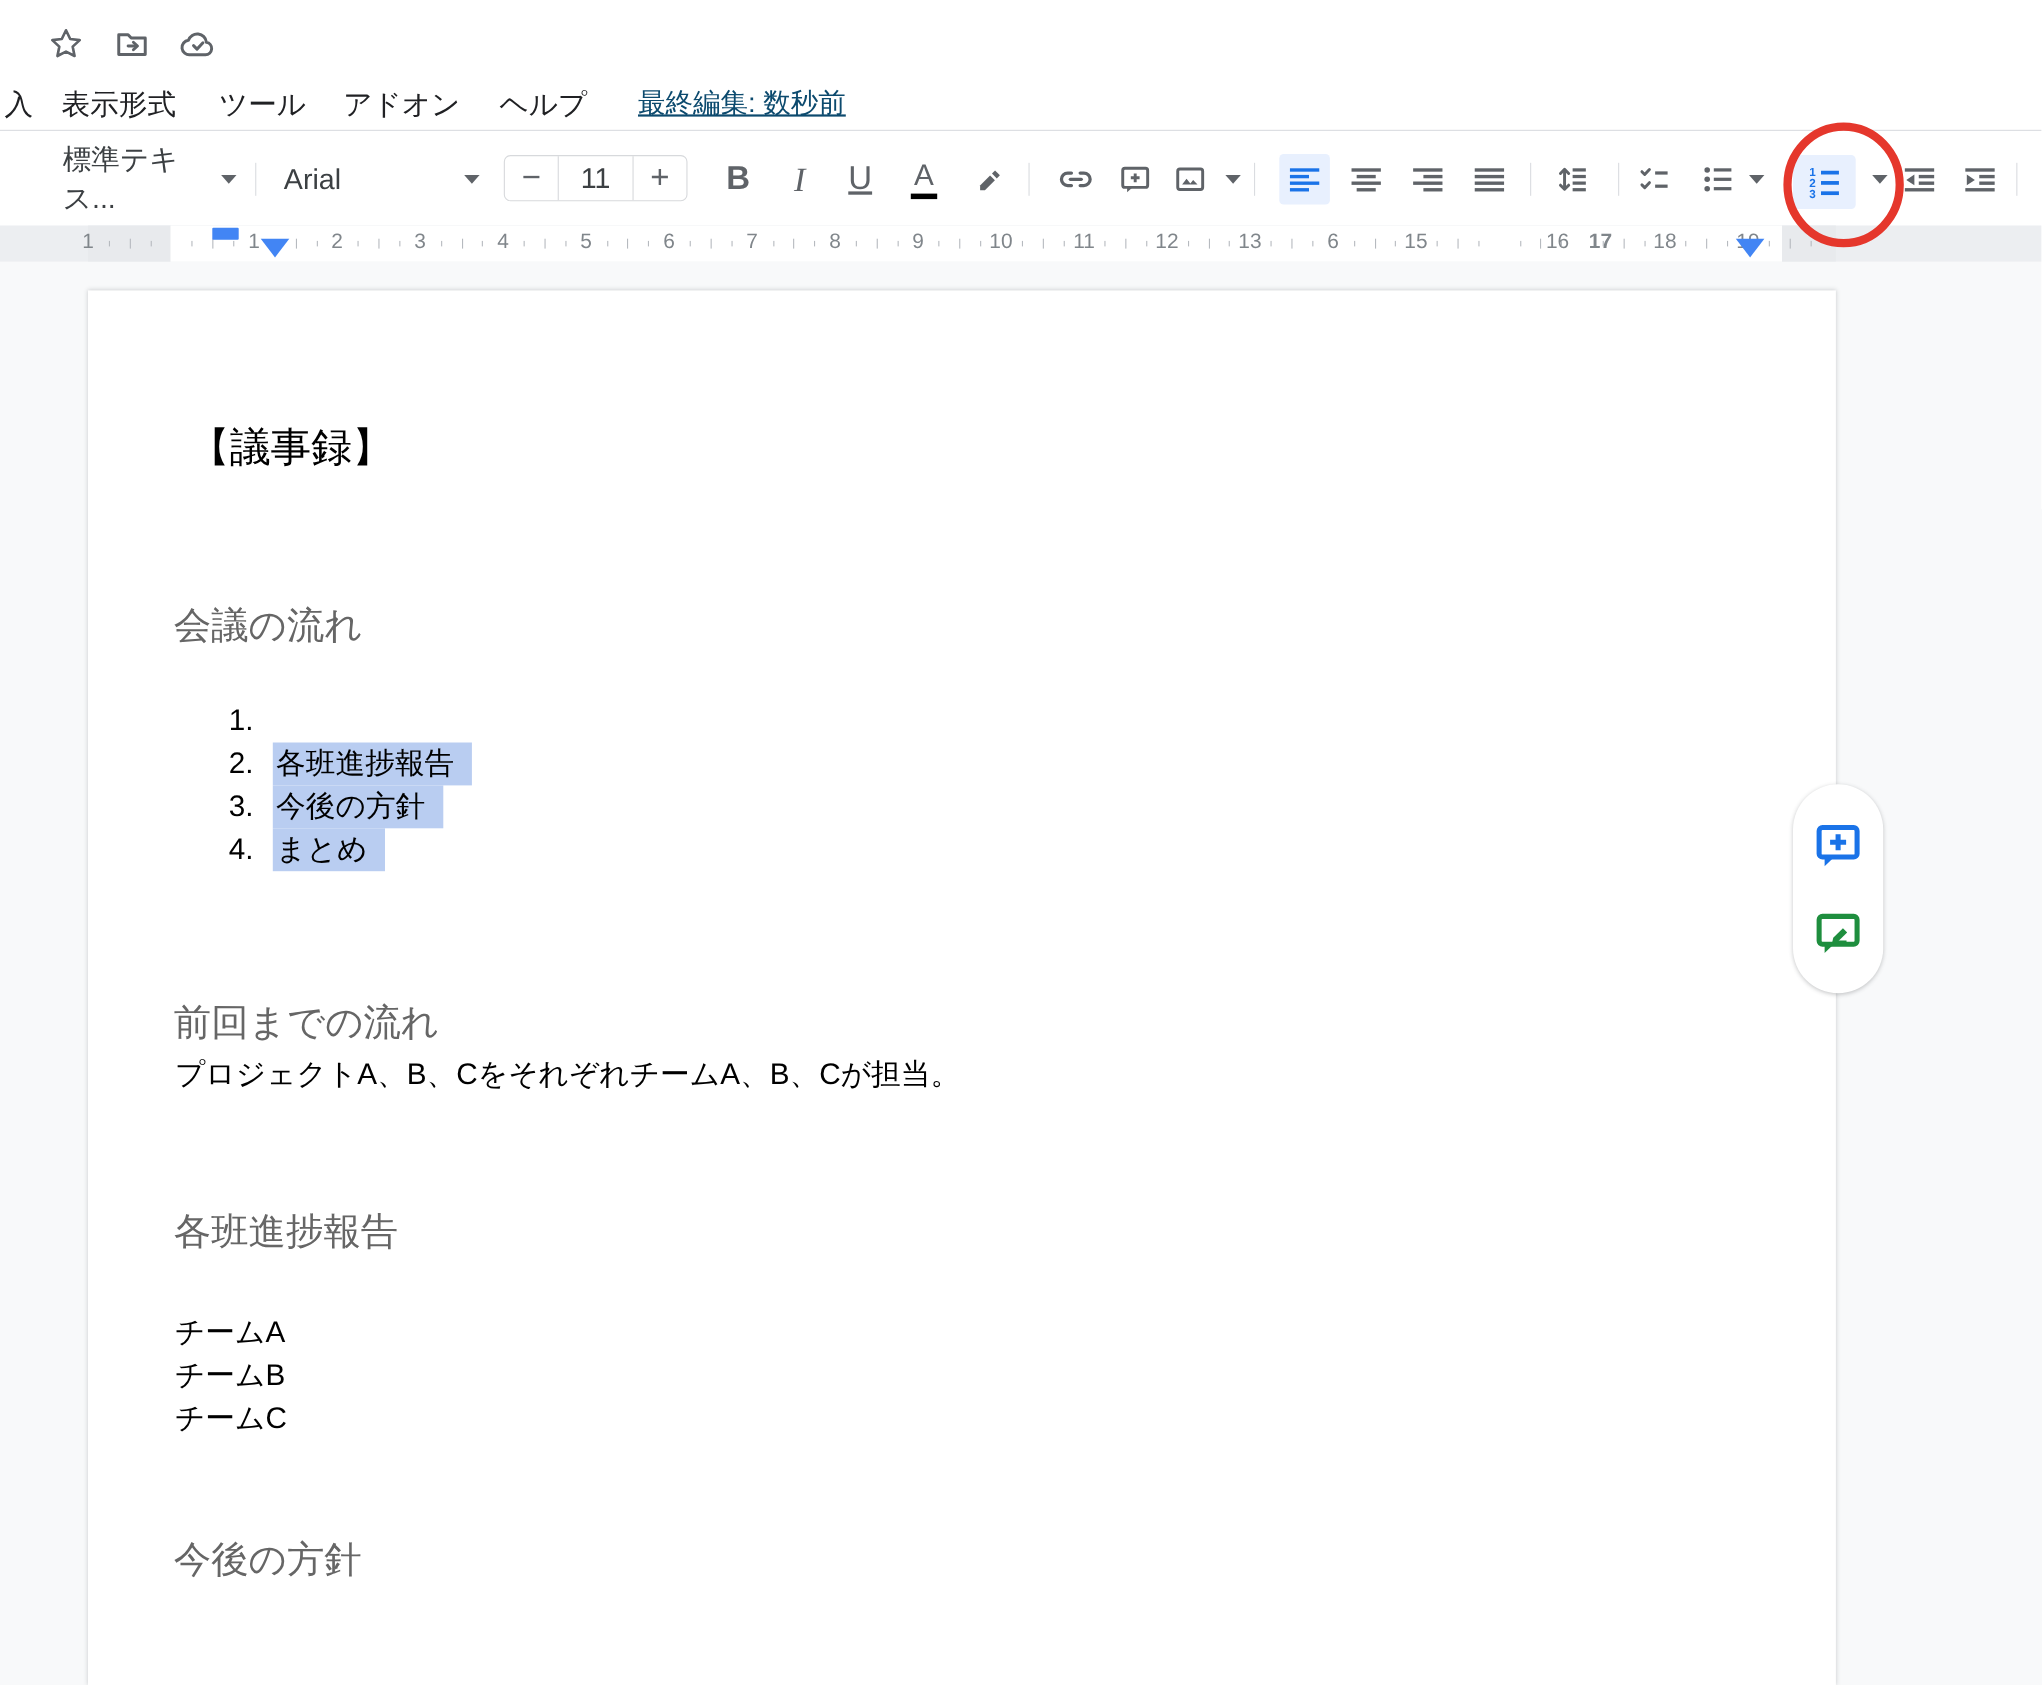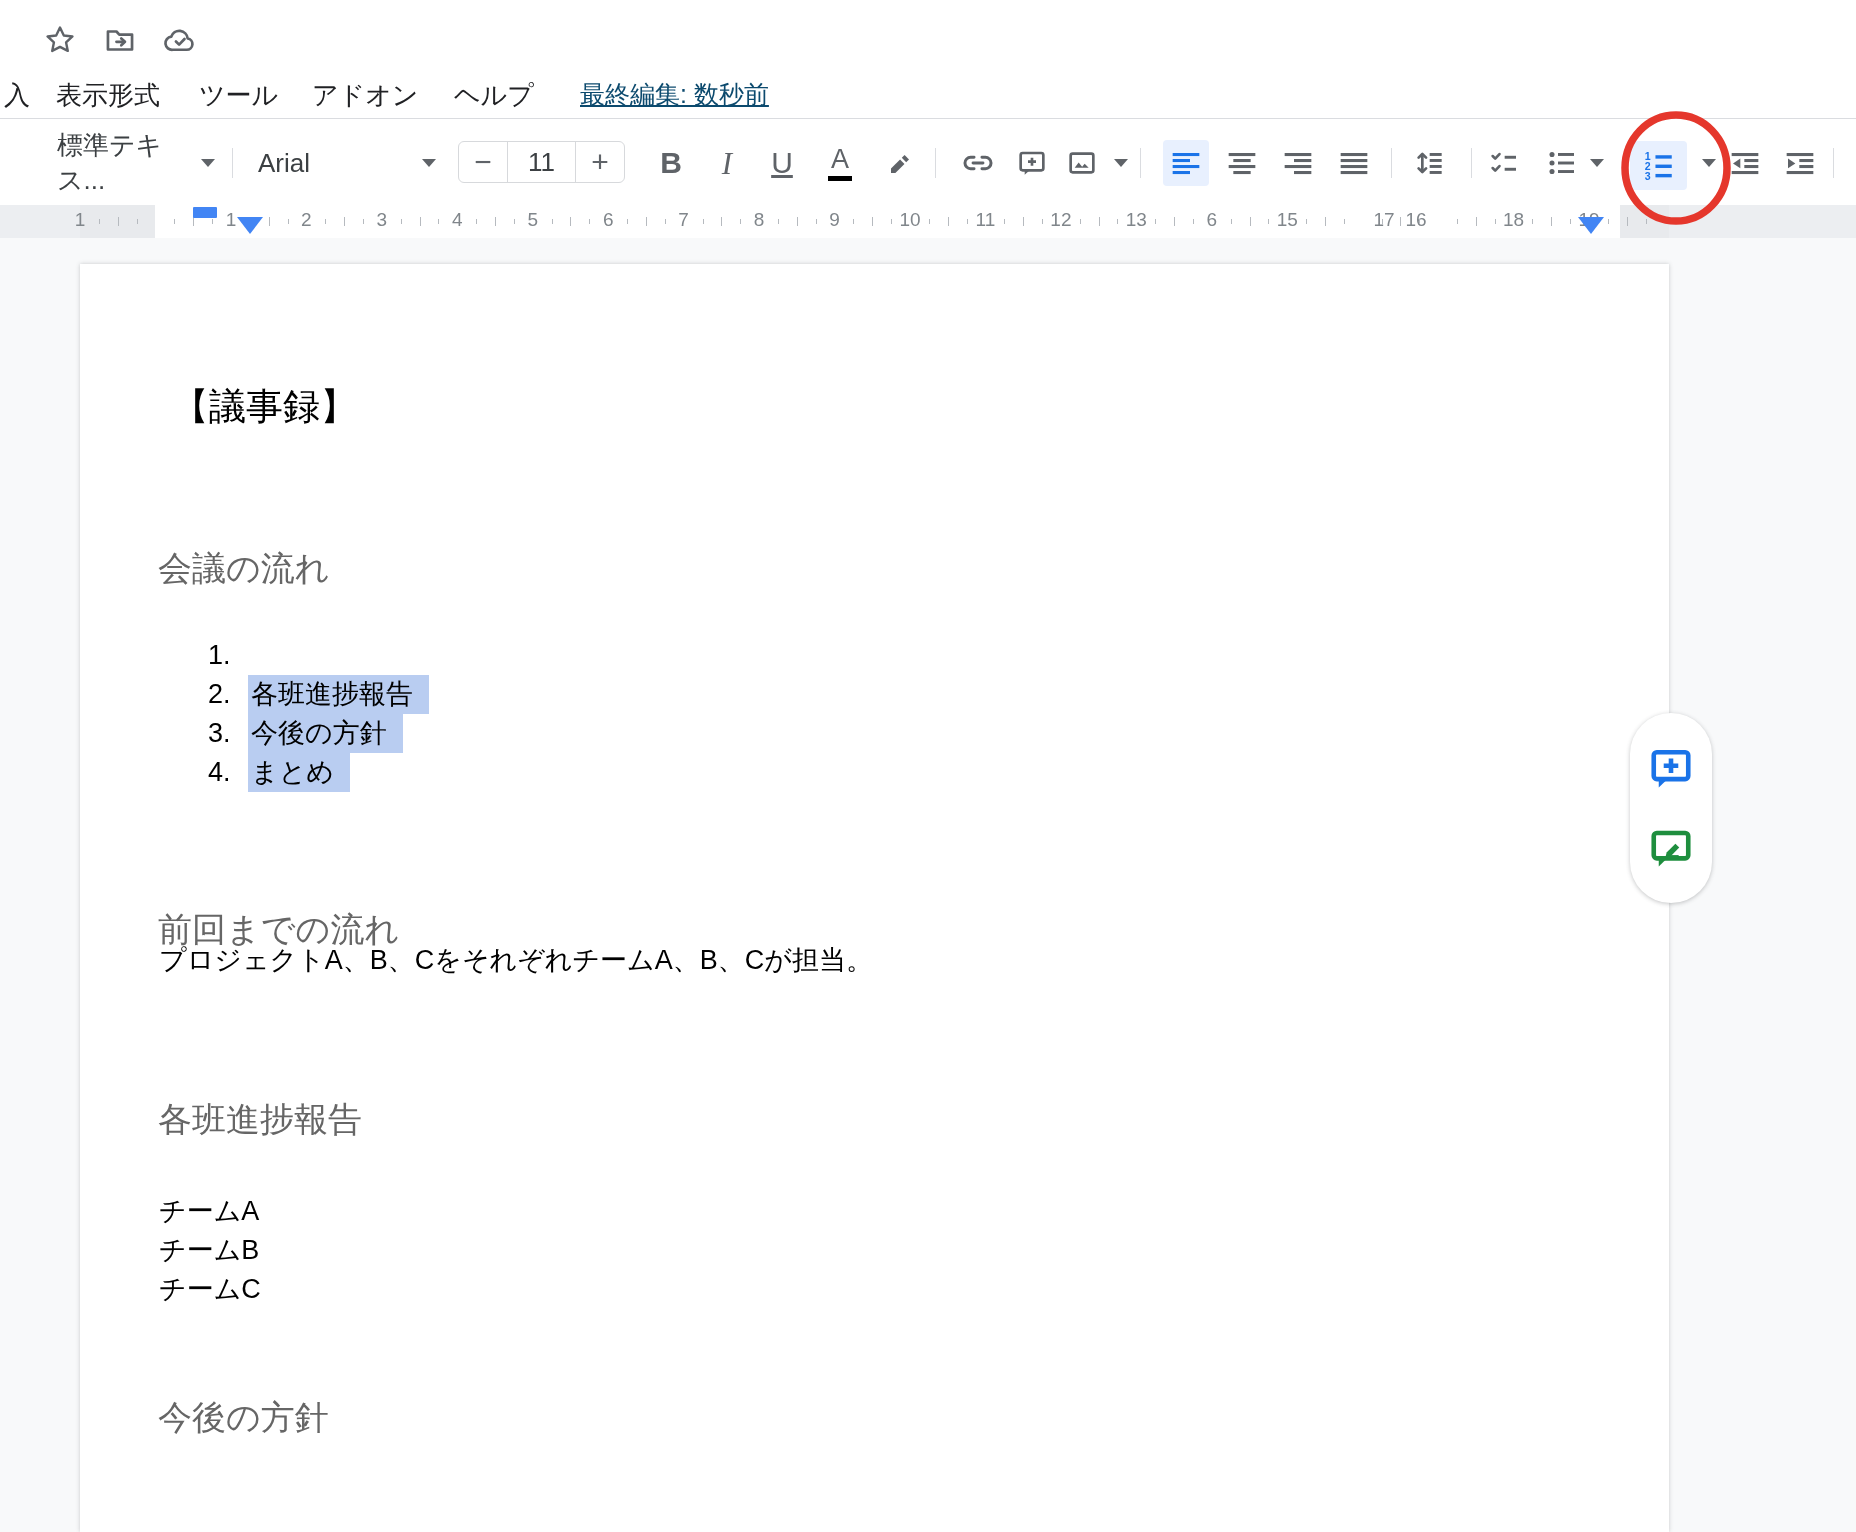--- a/index.html
+++ b/index.html
@@ -337,21 +337,21 @@
         <div class="rtick mid" style="left: 1249.53px;"></div>
         <div class="rtick" style="left: 1268.39px;"></div>
         <div class="rnum" style="left: 1287.25px;">15</div>
         <div class="rtick" style="left: 1306.11px;"></div>
         <div class="rtick mid" style="left: 1324.97px;"></div>
         <div class="rtick" style="left: 1343.84px;"></div>
         <div class="rnum" style="left: 1416px;">16</div>
         <div class="rtick" style="left: 1381.56px;"></div>
         <div class="rtick mid" style="left: 1400.42px;"></div>
         <div class="rtick" style="left: 1419.29px;"></div>
-        <div class="rnum" style="left: 1384px;">17</div>
+        <div class="rnum" style="left: 1455px; font-weight: bold;">17</div>
         <div class="rtick" style="left: 1457.01px;"></div>
         <div class="rtick mid" style="left: 1475.88px;"></div>
         <div class="rtick" style="left: 1494.74px;"></div>
         <div class="rnum" style="left: 1513.6px;">18</div>
         <div class="rtick" style="left: 1532.46px;"></div>
         <div class="rtick mid" style="left: 1551.33px;"></div>
         <div class="rtick" style="left: 1570.19px;"></div>
         <div class="rnum" style="left: 1589.05px;">19</div>
         <div class="rtick" style="left: 1607.91px;"></div>
         <div class="rtick mid" style="left: 1626.78px;"></div>
@@ -381,21 +381,21 @@
           <span class="num">3.</span>
           <span class="hl">今後の方針</span>
         </div>
         <div class="listrow">
           <span class="num">4.</span>
           <span class="hl">まとめ</span>
         </div>
       </div>
 
       <div class="doc-h" style="left:78px;top:615px;margin-top:28px;">前回までの流れ</div>
-      <div class="doc-body para" style="left:79px;top:676px;">
+      <div class="doc-body para" style="left:79px;top:692px;">
         <div>プロジェクトA、B、CをそれぞれチームA、B、Cが担当。</div>
       </div>
 
       <div class="doc-h" style="left:78px;top:833px;">各班進捗報告</div>
       <div class="doc-body teams" style="left:79px;top:928px;">
         <div>チームA</div>
         <div>チームB</div>
         <div>チームC</div>
       </div>
 

